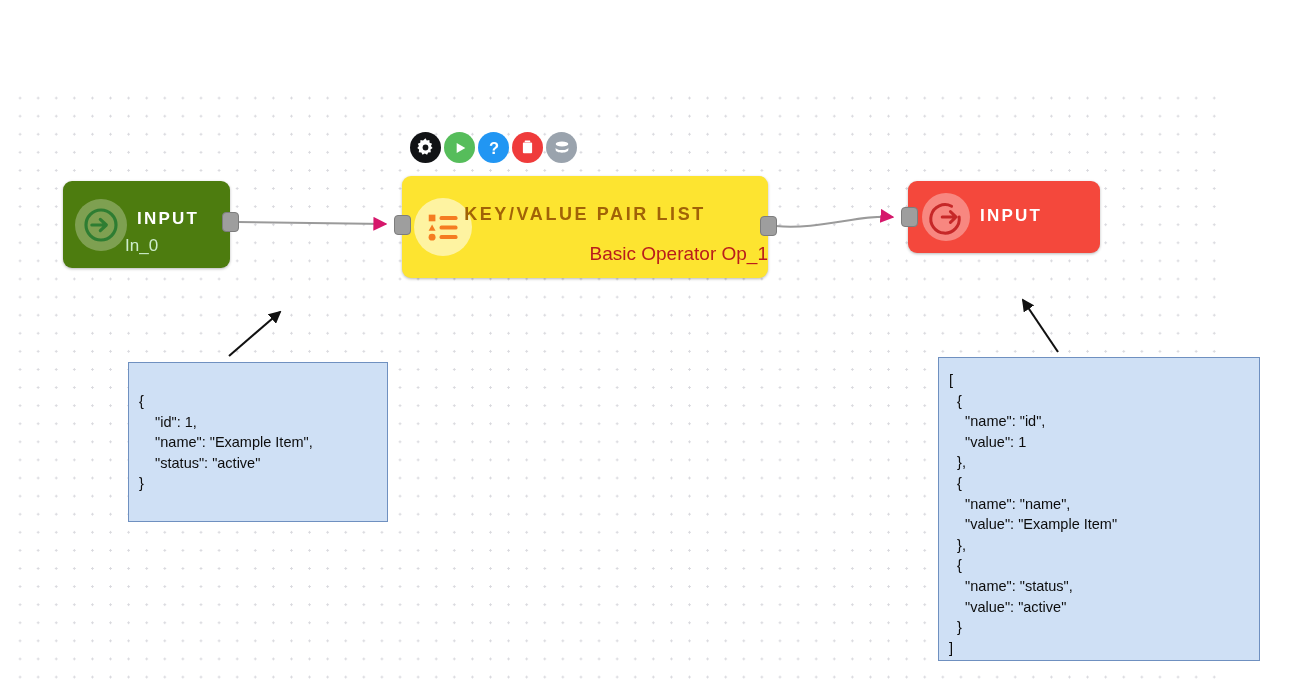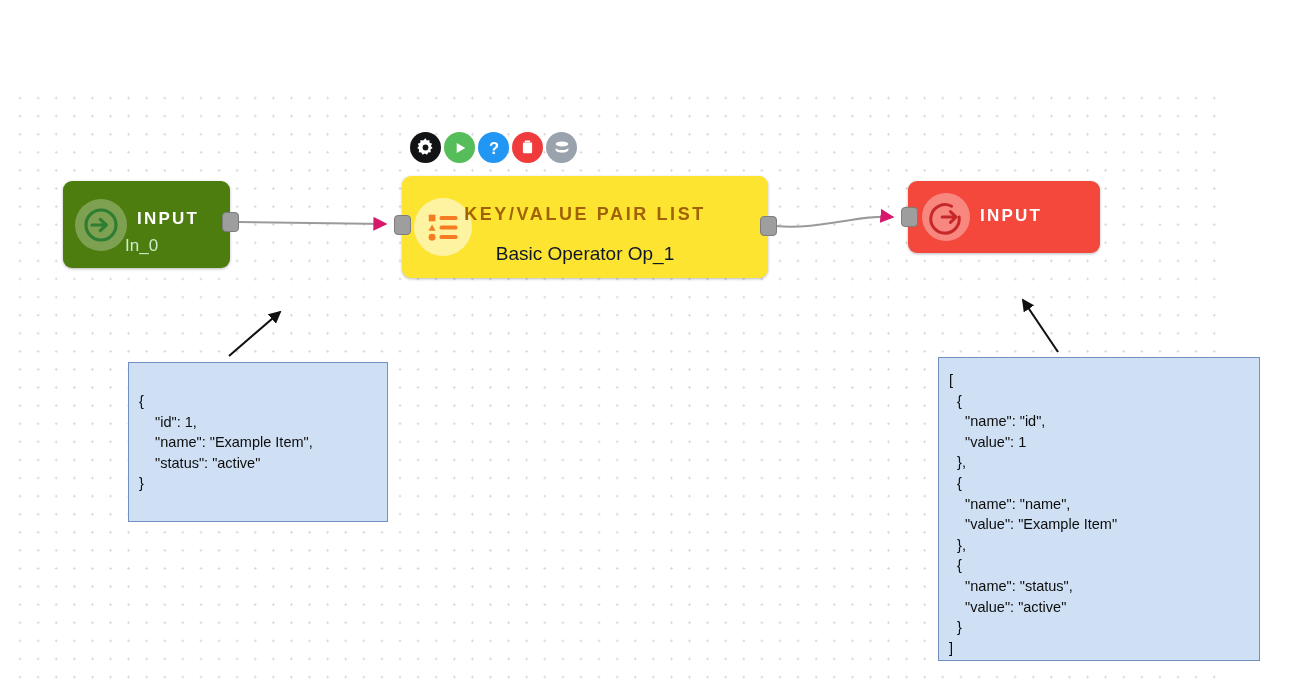--- a/index.html
+++ b/index.html
@@ -83,22 +83,22 @@
     font-size:18px;color:#a16207;letter-spacing:2.6px;
   }
   .node-sub{
     position:absolute;white-space:nowrap;
   }
   .sub-in{
     left:62px;top:55px;width:100px;
     font-size:17px;color:#cdeccd;
   }
   .sub-op{
-    left:0;top:67px;width:366px;text-align:center;
-    font-size:19px;color:#0f172a;
+    left:0;top:67px;width:366px;text-align:right;
+    font-size:19px;color:#b91c1c;
   }
 
   
   .port{
     position:absolute;
     width:17px;height:20px;border-radius:4px;
     background:#9e9e9e;border:1px solid #7d7d7d;
     box-sizing:border-box;z-index:30;
   }
   .port-in-out{left:222px;top:212px;}

